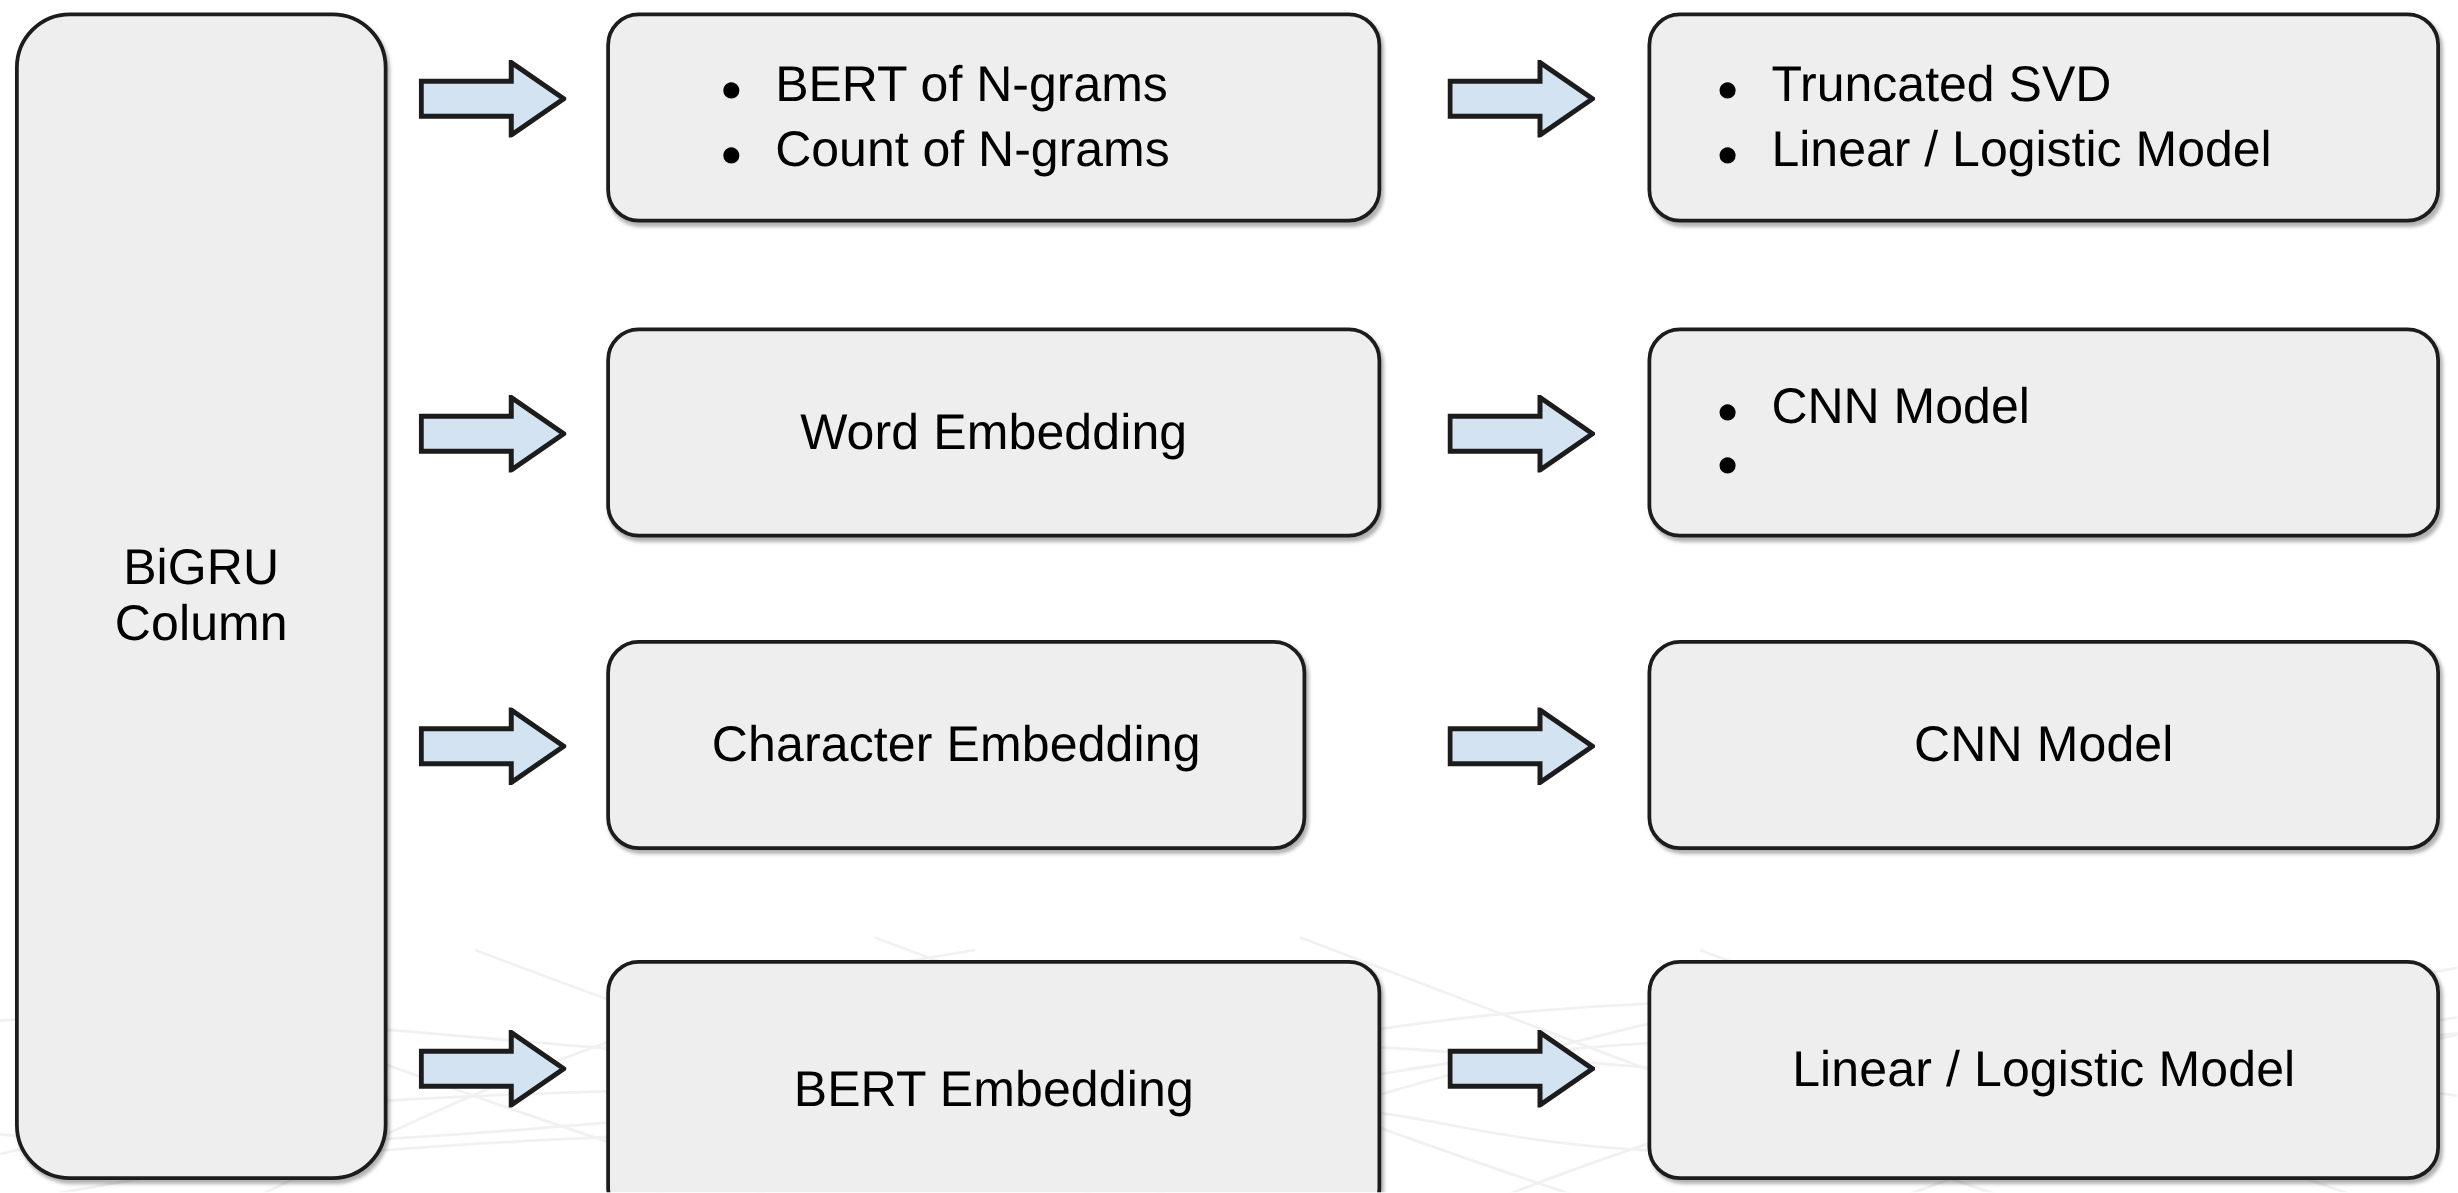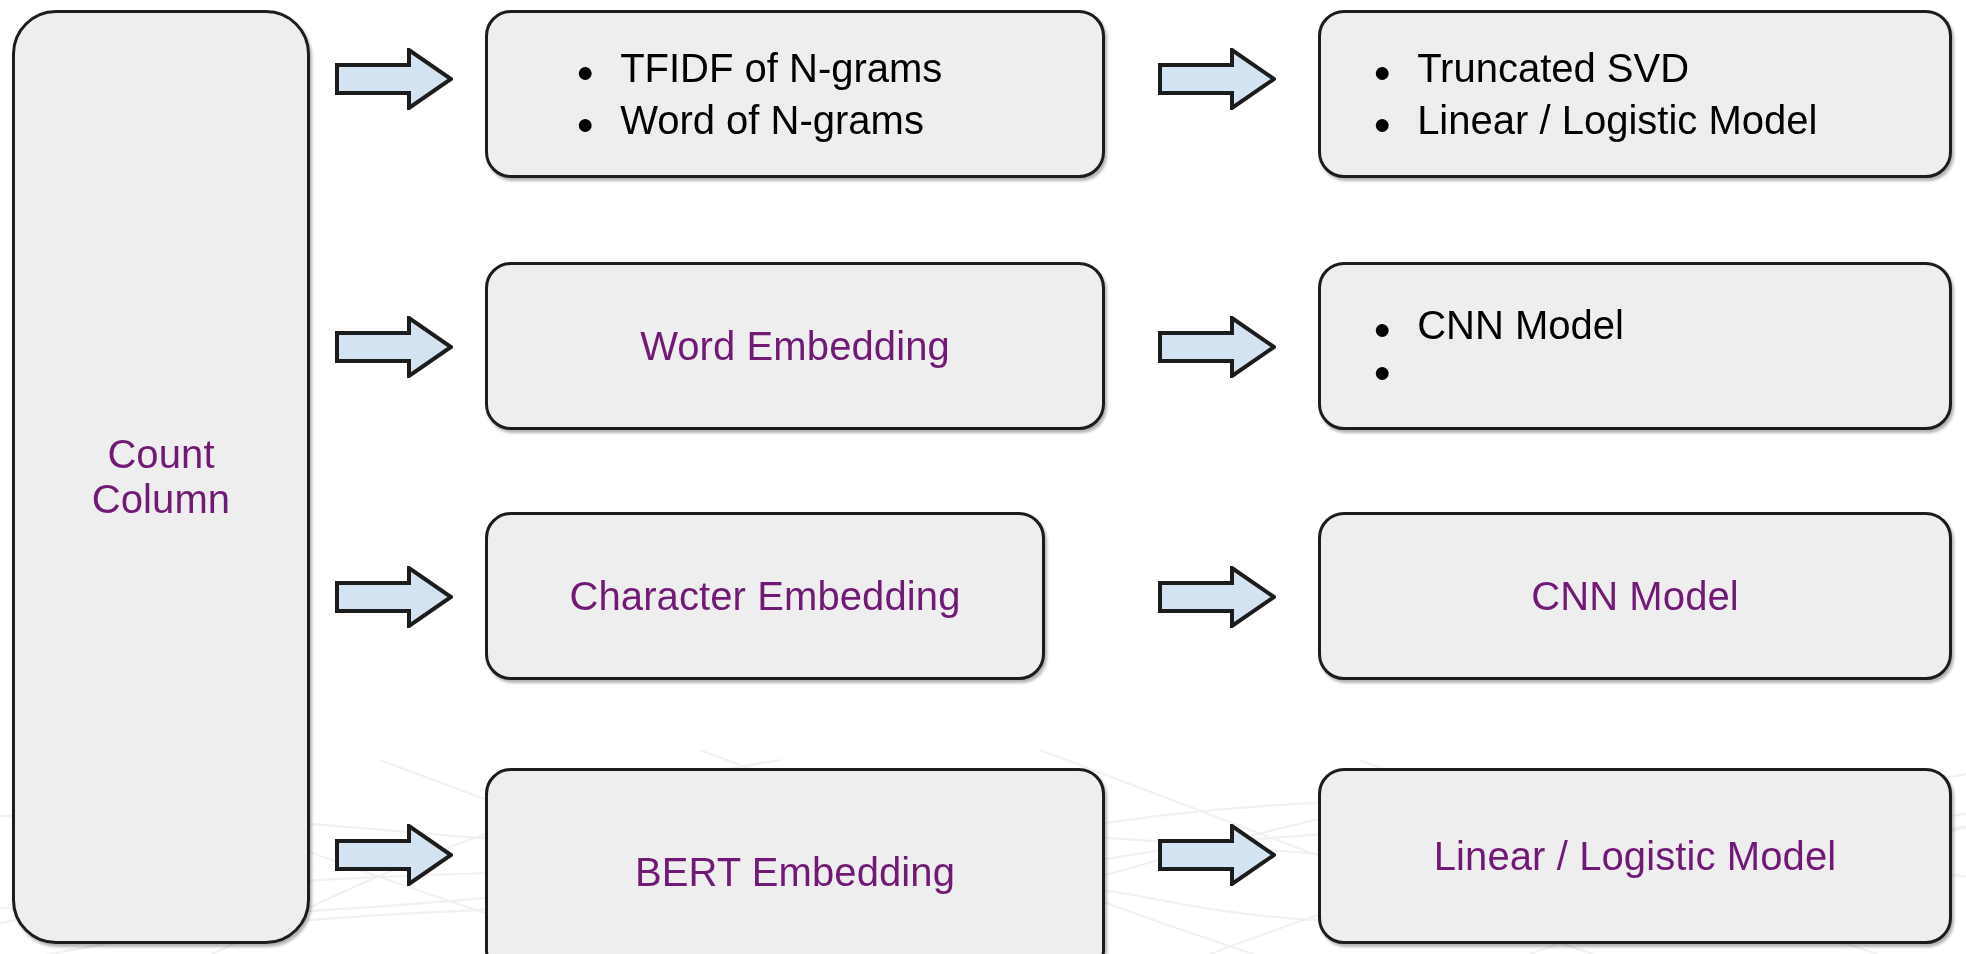--- a/index.html
+++ b/index.html
@@ -50,21 +50,21 @@
   }
 
   .node-centered {
     align-items: center;
     text-align: center;
   }
 
   .node-label {
     font-size: 40px;
     line-height: 1.12;
-    color: #701a75;
+    color: #000000;
     letter-spacing: 0.1px;
     white-space: pre-line;
   }
 
   .bullet-list {
     list-style: none;
     margin: 0;
     padding: 0 0 0 0;
     width: 100%;
   }
@@ -119,39 +119,39 @@
       <path d="M 700 750 C 940 840, 1160 930, 1400 1000"></path>
       <path d="M 1040 750 C 1280 840, 1500 930, 1740 1000"></path>
       <path d="M 1360 760 C 1600 850, 1800 930, 1980 990"></path>
       <path d="M -40 820 C 240 790, 520 870, 820 840"></path>
       <path d="M 820 840 C 1120 810, 1400 890, 1700 855"></path>
       <path d="M 1700 855 C 1840 840, 1920 830, 2020 822"></path>
     </g>
   </svg>
 
   <div class="node node-source node-centered" style="left:12px; top:10px; width:298px; height:934px;">
-    <div class="node-label">Count
+    <div class="node-label">BiGRU
 Column</div>
   </div>
 
   <div class="arrow" style="left:335px; top:48px; width:118px; height:62px;">
     <svg viewBox="0 0 118 62" width="118" height="62">
       <polygon points="2,17 74,17 74,2 116,31 74,60 74,45 2,45" fill="#D4E3F2" stroke="#1C1C1C" stroke-width="4" stroke-linejoin="miter"></polygon>
     </svg>
   </div>
 
   <div class="node node-box" style="left:485px; top:10px; width:620px; height:168px;">
     <ul class="bullet-list bl-mid">
       <li class="bullet-item">
         <span class="bullet-dot">●</span>
-        <span class="bullet-text">TFIDF of N-grams</span>
-      </li>
-      <li class="bullet-item">
-        <span class="bullet-dot">●</span>
-        <span class="bullet-text">Word of N-grams</span>
+        <span class="bullet-text">BERT of N-grams</span>
+      </li>
+      <li class="bullet-item">
+        <span class="bullet-dot">●</span>
+        <span class="bullet-text">Count of N-grams</span>
       </li>
     </ul>
   </div>
 
   <div class="arrow" style="left:1158px; top:48px; width:118px; height:62px;">
     <svg viewBox="0 0 118 62" width="118" height="62">
       <polygon points="2,17 74,17 74,2 116,31 74,60 74,45 2,45" fill="#D4E3F2" stroke="#1C1C1C" stroke-width="4" stroke-linejoin="miter"></polygon>
     </svg>
   </div>
 

